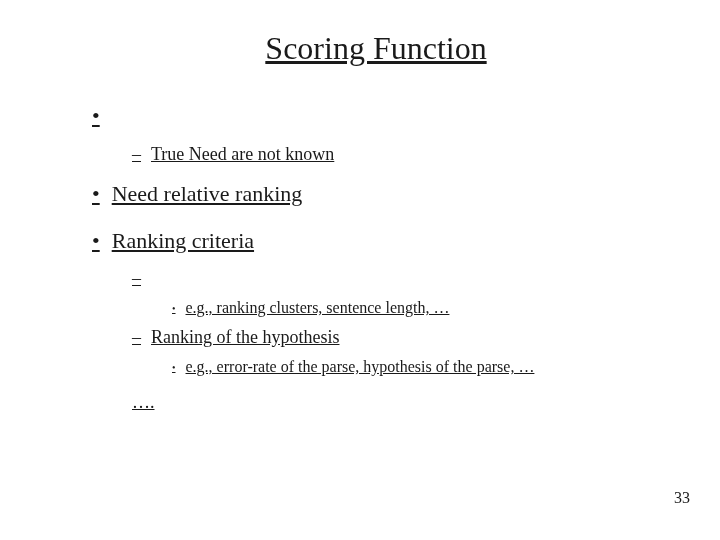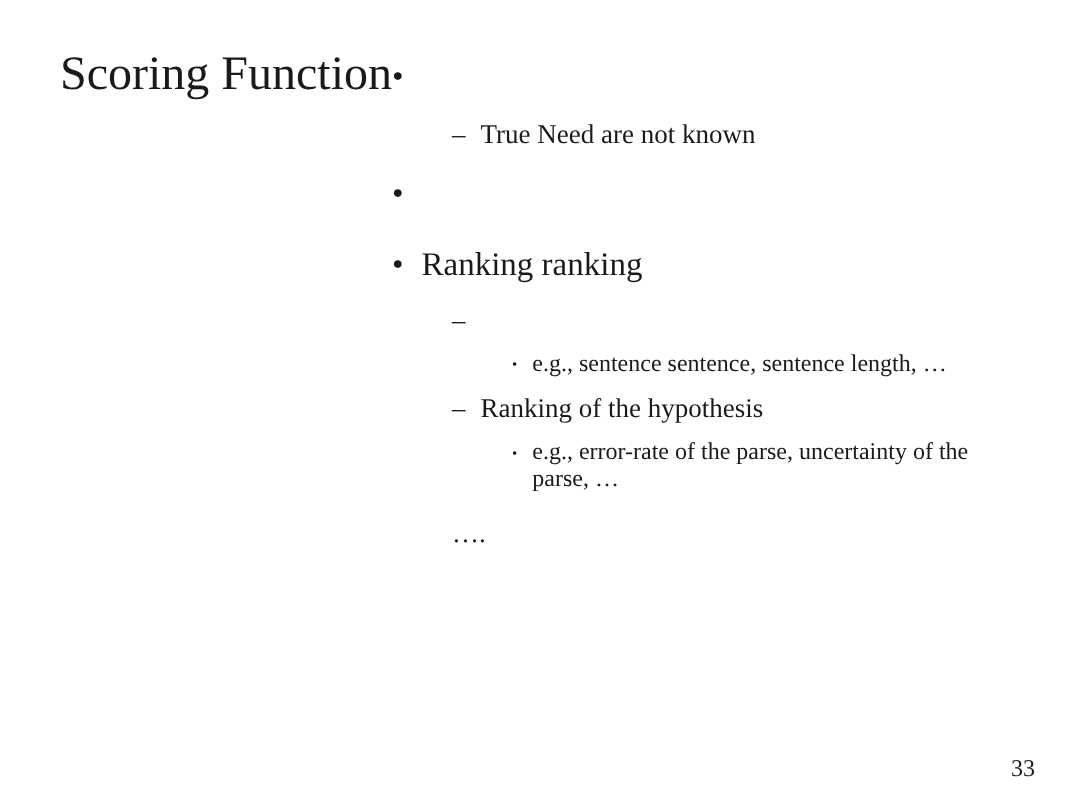--- a/index.html
+++ b/index.html
@@ -14,24 +14,25 @@
       background: #ffffff;
       font-family: Georgia, 'Times New Roman', serif;
       color: #1a1a1a;
       overflow: hidden;
       position: relative;
     }
 
     .slide {
       width: 720px;
       height: 540px;
-      padding: 30px 60px 30px 40px;
+      padding: 30px 60px 30px 92px;
       display: flex;
-      flex-direction: row;
+      flex-direction: column;
       position: relative;
+      text-decoration: underline;
     }
 
     .title {
       text-align: center;
       font-size: 32px;
       font-weight: normal;
       color: #1a1a1a;
       margin-bottom: 28px;
       font-family: Georgia, 'Times New Roman', serif;
     }
@@ -96,21 +97,21 @@
 
     .ellipsis {
       font-size: 18px;
       margin-left: 40px;
       margin-top: 8px;
       color: #1a1a1a;
     }
 
     .slide-number {
       position: absolute;
-      bottom: 18px;
+      bottom: 33px;
       right: 30px;
       font-size: 16px;
       color: #1a1a1a;
       font-family: Georgia, 'Times New Roman', serif;
     }
   </style>
 </head>
 <body>
 
 <div class="slide">
@@ -122,42 +123,43 @@
     <div class="bullet-main">
       <span class="bullet-dot">•</span>
     </div>
     <div class="sub-bullet">
       <span class="sub-dash">–</span>
       <span>True Need are not known</span>
     </div>
 
     <div class="bullet-main">
       <span class="bullet-dot">•</span>
+      <span class="bullet-text">Need relative ranking</span>
     </div>
 
     <div class="bullet-main">
       <span class="bullet-dot">•</span>
-      <span class="bullet-text">Ranking ranking</span>
+      <span class="bullet-text">Ranking criteria</span>
     </div>
 
     <div class="sub-bullet">
       <span class="sub-dash">–</span>
     </div>
     <div class="sub-sub-bullet">
       <span class="sub-sub-dot">•</span>
-      <span>e.g., sentence sentence, sentence length, …</span>
+      <span>e.g., ranking clusters, sentence length, …</span>
     </div>
 
     <div class="sub-bullet">
       <span class="sub-dash">–</span>
       <span>Ranking of the hypothesis</span>
     </div>
     <div class="sub-sub-bullet">
       <span class="sub-sub-dot">•</span>
-      <span>e.g., error-rate of the parse, uncertainty of the parse, …</span>
+      <span>e.g., error-rate of the parse, hypothesis of the parse, …</span>
     </div>
 
     <div class="ellipsis">….</div>
 
   </div>
 
   <span class="slide-number">33</span>
 </div>
 
 </body></html>

